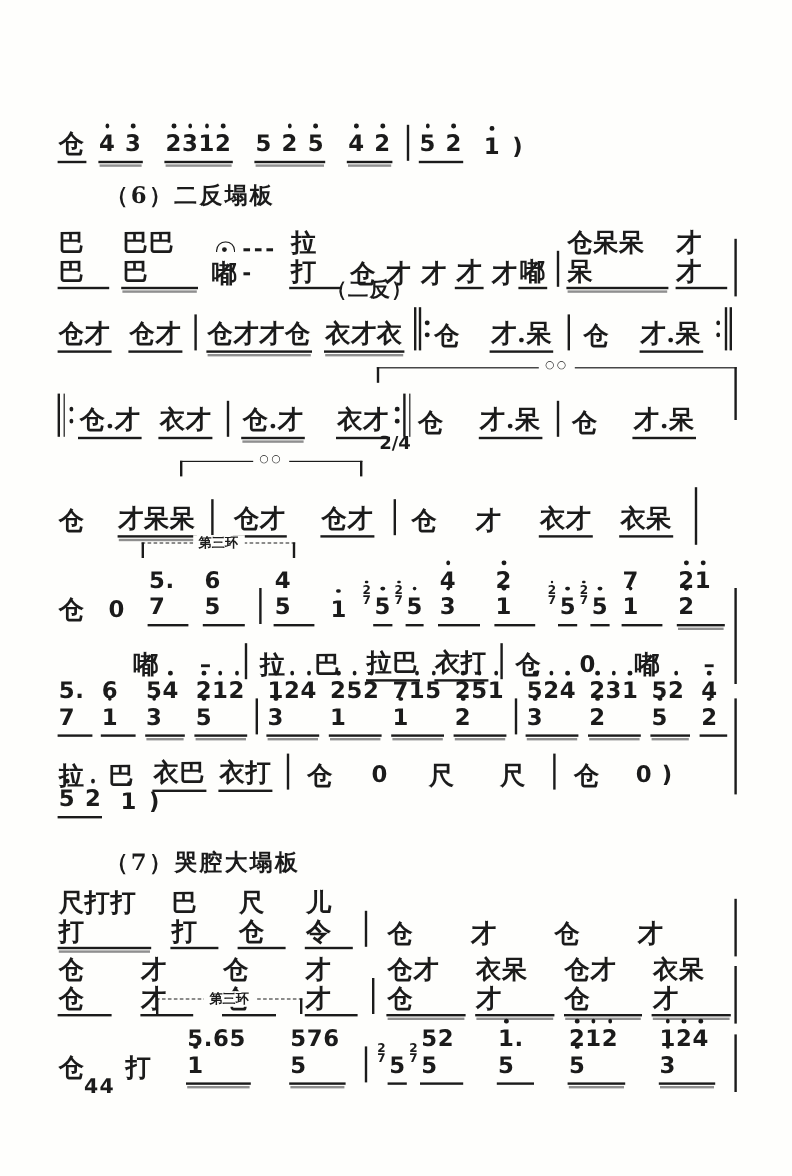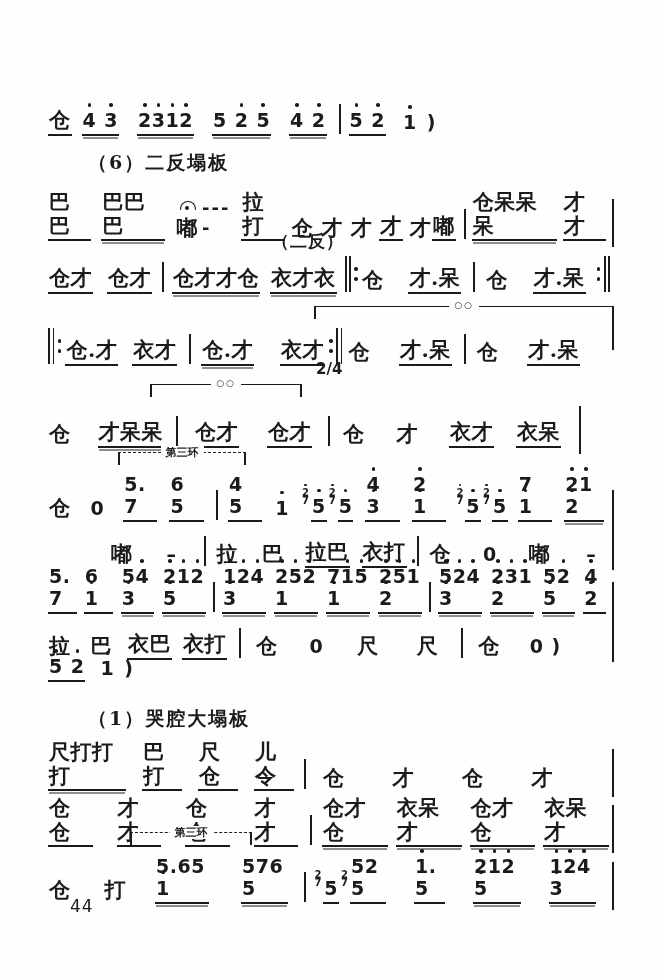--- a/index.html
+++ b/index.html
@@ -63,21 +63,21 @@
   #l3 .brk{left:266px;right:0;top:-22px;width:auto;}
   #l4 .brk{left:102px;width:152px;top:-22px;}
   #l5 .brk{left:70px;width:128px;top:-22px;}
   #l10 .brk{left:82px;width:122px;top:-24px;}
   .lab{font-size:17px;letter-spacing:1px;}
   #l2 .lab{left:224px;top:-26px;}
   .meter{font-size:15px;font-family:"DejaVu Sans",sans-serif;}
   #l4 .meter{left:268px;top:-46px;}
 
   .heading{position:absolute;left:88px;font-size:19px;font-weight:700;letter-spacing:2px;}
-  .pagenum{position:absolute;left:70px;top:896px;font-size:17px;font-weight:400;
+  .pagenum{position:absolute;left:70px;top:896px;font-size:17px;font-weight:700;
         font-family:"DejaVu Sans",sans-serif;letter-spacing:1px;}
 
   
   #l0{top:104px;} #l1{top:190px;} #l2{top:256px;} #l3{top:328px;} #l4{top:406px;}
   #l5{top:474px;} #l6{top:566px;} #l7{top:656px;} #l8{top:740px;} #l9{top:796px;} #l10{top:856px;}
   #h6{top:150px;} #h7{top:706px;}
 </style>
 </head>
 <body>
 
@@ -485,21 +485,21 @@
         </span>
         <span class="tok num" style="margin-left: 14px;">
           <span class="txt"><span class="ch dot">1</span></span>
         </span>
         <span class="tok num" style="margin-left: 8px;">
           <span class="txt"><span class="ch">)</span></span>
         </span>
       </div>
     </div>
 
-  <div class="heading" id="h7">（1）哭腔大塌板</div>
+  <div class="heading" id="h7">（7）哭腔大塌板</div>
 
   <div class="line" id="l8">
       <div class="row">
         <span class="tok cjk u2">
           <span class="txt"><span class="ch">尺</span><span class="ch">打</span><span class="ch">打</span><span class="ch">打</span></span>
         </span>
         <span class="tok cjk u1" style="margin-left: 16px;">
           <span class="txt"><span class="ch">巴</span><span class="ch">打</span></span>
         </span>
         <span class="tok cjk u1" style="margin-left: 16px;">

